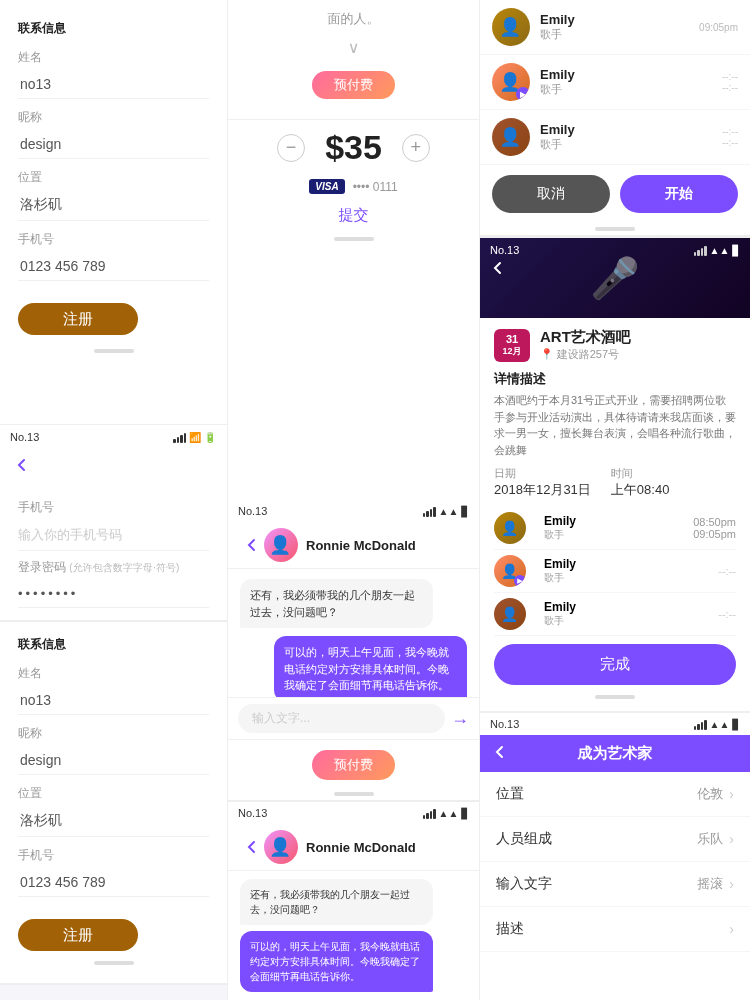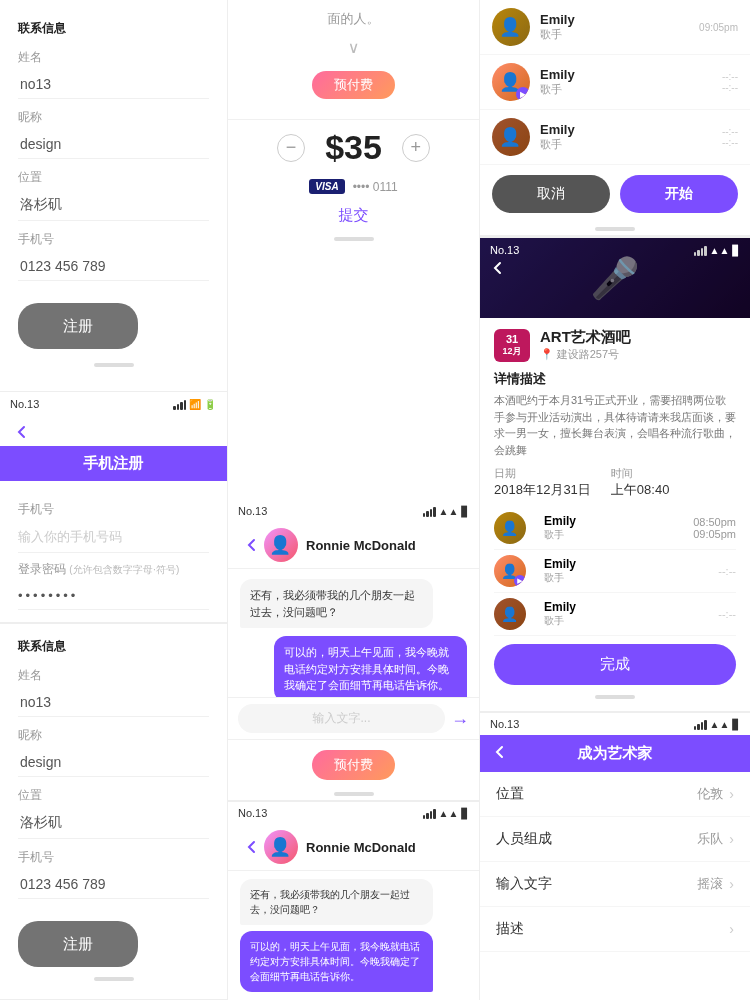--- a/index.html
+++ b/index.html
@@ -43,22 +43,22 @@
     }
     .field-value {
       font-size: 14px;
       color: #555;
       padding: 6px 0 6px 2px;
       border-bottom: 1px solid #f0f0f0;
     }
     .register-btn {
       margin-top: 22px;
       width: 120px;
-      height: 46px;
-      background: #737373;
+      height: 32px;
+      background: #a16207;
       color: #fff;
       border: none;
       border-radius: 20px;
       font-size: 15px;
       cursor: pointer;
     }
     .phone-bar {
       background: #fff;
       border-top: 1px solid #eee;
       border-right: 1px solid #eee;
@@ -301,21 +301,20 @@
       border-top: 1px solid #f0f0f0;
       gap: 6px;
     }
     .chat-input-box {
       flex: 1;
       background: #f5f5f5;
       border-radius: 20px;
       padding: 6px 14px;
       font-size: 12px;
       color: #ccc;
-      text-align: center;
     }
     .chat-send-btn {
       color: #7c4dff;
       font-size: 18px;
       cursor: pointer;
     }
     .prepay-bottom-pill {
       background: linear-gradient(135deg, #ff6b9d, #ff9a5c);
       color: #fff;
       border-radius: 20px;
@@ -649,21 +648,20 @@
         <span>🔋</span>
       </div>
     </div>
     <div style="display:flex;align-items:center;padding:4px 10px 2px;">
       <div class="back-btn">
         <svg width="16" height="16" viewBox="0 0 16 16" fill="none">
             <path d="M10 13L5 8L10 3" stroke="#7c4dff" stroke-width="2" stroke-linecap="round"></path>
           </svg>
       </div>
     </div>
-    <div class="phone-header-purple">手机注册</div>
     <div class="phone-section">
       <div class="phone-field-label">手机号</div>
       <div class="phone-input">输入你的手机号码</div>
       <div class="phone-field-label">登录密码 <span style="color:#bbb;font-size:10px;">(允许包含数字字母·符号)</span></div>
       <div class="phone-password">••••••••</div>
     </div>
   </div>
 
   <div class="col1-bottom">
     <div class="section-title">联系信息</div>

